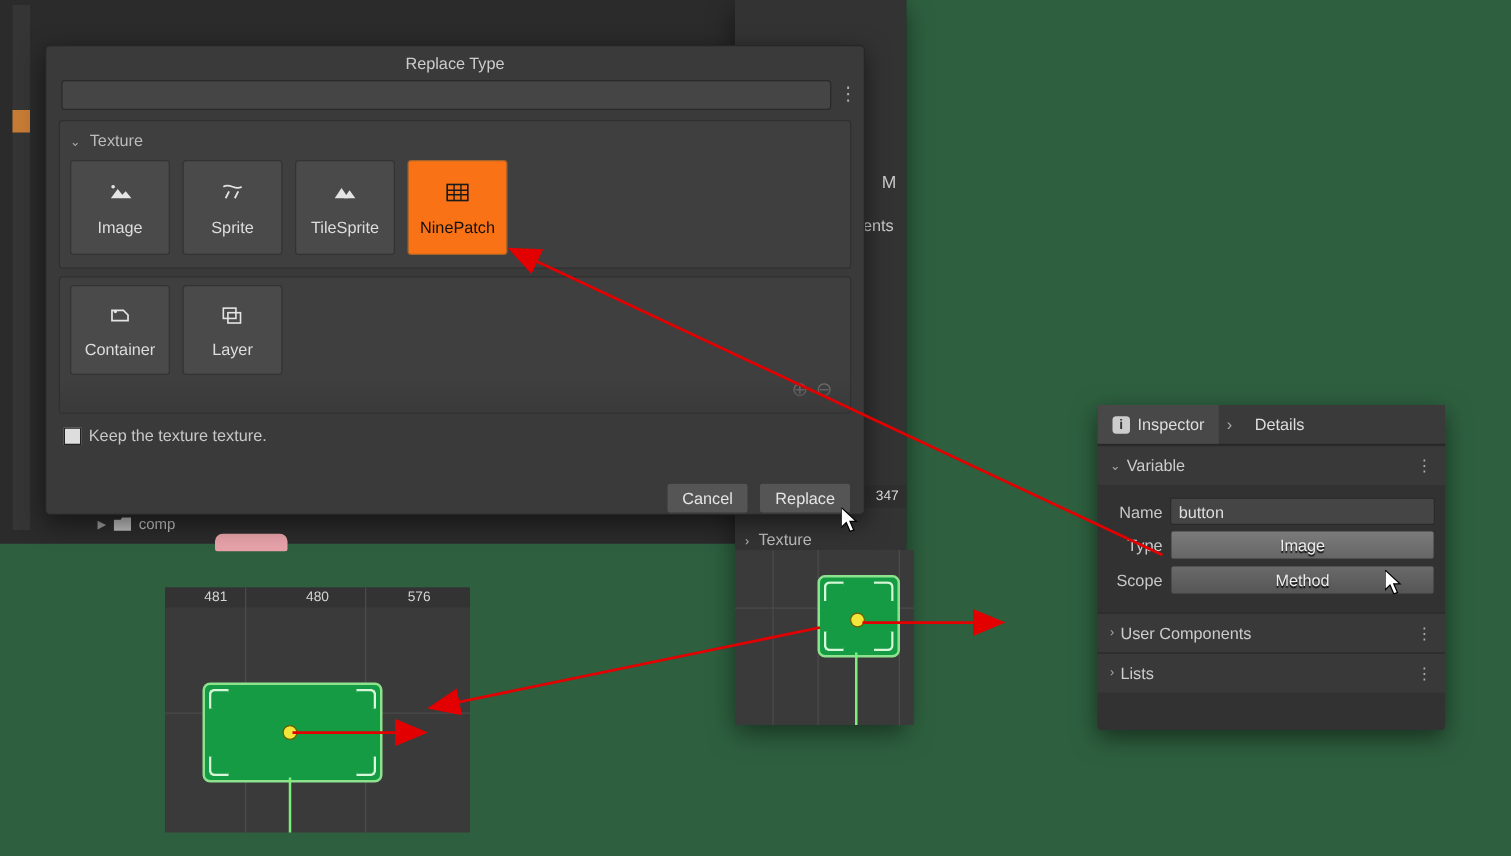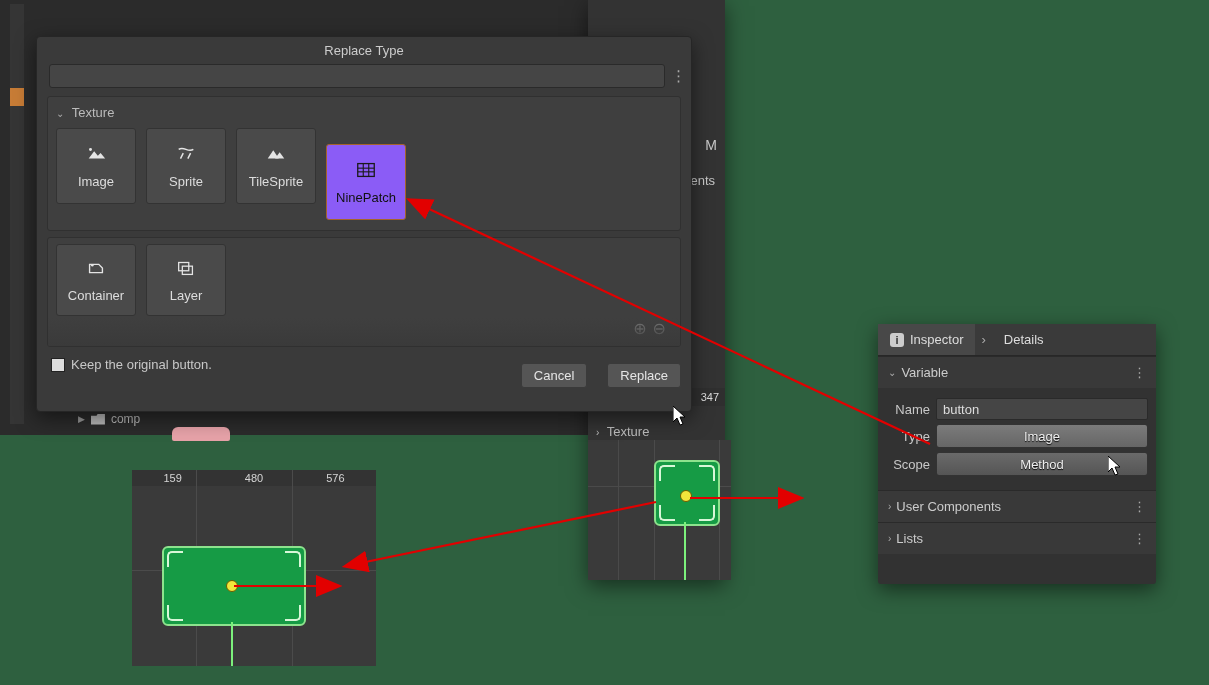--- a/index.html
+++ b/index.html
@@ -51,32 +51,32 @@
   .section { margin: 0 10px 6px; background:#3f3f3f; border:1px solid #303030; border-radius:3px; padding:6px 8px 10px;}
   .section-header { color:#bbb; font-size:13px; padding:2px 0 8px 0;}
   .section-header .chev { font-size:10px; margin-right:4px; color:#aaa;}
   .type-grid { display:flex; gap:10px; flex-wrap:wrap;}
   .type-card {
     width: 78px; height: 74px;
     background:#4a4a4a; border:1px solid #333; border-radius:3px;
     display:flex; flex-direction:column; align-items:center; justify-content:center; gap:10px;
     color:#ddd; font-size:13px;
   }
-  .type-card.selected { background:#8b5cf6; border-color:#a5632a; color:#111;margin-top:16px;}
+  .type-card.selected { background:#f97316; border-color:#a5632a; color:#111;}
   .type-card .ico { height:20px; display:flex; align-items:center; justify-content:center;}
   .type-card .lbl { font-size:13px;}
 
   .section.grouping { position:relative; padding-bottom:6px; }
   .section.grouping .type-grid .type-card { height:70px;}
   .section.grouping .fade { position:absolute; left:0; right:0; bottom:0; height:28px; background:linear-gradient(to bottom, rgba(63,63,63,0), #3a3a3a);}
   .section.grouping .pm { position:absolute; right:14px; bottom:8px; color:#777; font-size:16px; display:flex; gap:6px;}
 
   #dialog .keep-row { display:flex; align-items:center; gap:6px; padding: 4px 14px 0;}
   #dialog .keep-row .chk { width:12px; height:12px; background:#ddd; border:1px solid #222;}
-  #dialog .btn-row { position:absolute; right:10px; bottom:23px; display:flex; gap:20px;margin-top:44px;}
+  #dialog .btn-row { position:absolute; right:10px; bottom:0; display:flex; gap:8px;margin-top:44px;}
   .btn { background:#555; color:#e5e5e5; border:1px solid #3a3a3a; border-radius:3px; padding:4px 12px; font-size:13px;}
 
   
   #mid-panel { left:588px; top:0; width:137px; height:580px; background:#333; border-radius:0;}
   #mid-panel .hdr { display:flex; align-items:center; padding:10px 8px 6px; color:#bbb; font-size:13px;}
   #mid-panel .hdr .chev{font-size:10px;margin-right:4px;}
   #mid-panel .row { color:#c9c9c9; font-size:13px; padding:10px 8px 10px 8px; position:relative;}
   #mid-panel .row.ments { text-align:right; padding-right:10px;}
   #mid-panel .ruler { position:absolute; left:0; right:0; top:388px; height:18px; display:flex; justify-content:space-between; padding:0 6px; color:#ddd; font-size:11px; background:#2f2f2f; align-items:center;}
   #mid-panel .tex-hdr { position:absolute; left:0; right:0; top:418px; padding:6px 8px; color:#bbb;}
@@ -250,21 +250,21 @@
     </div>
     <div class="pm">
         <span>⊕</span>
         <span>⊖</span>
       </div>
     <div class="fade"></div>
   </div>
 
   <div class="keep-row">
     <div class="chk"></div>
-    <span>Keep the original button.</span>
+    <span>Keep the texture texture.</span>
   </div>
 
   <div class="btn-row">
     <div class="btn">Cancel</div>
     <div class="btn">Replace</div>
   </div>
 </div>
 
 <div id="inspector" class="panel">
   <div class="tabbar">
@@ -338,21 +338,21 @@
       <div class="corner tr"></div>
       <div class="corner bl"></div>
       <div class="corner br"></div>
   </div>
   <div class="anchor-dot" style="left:62px;top:56px;"></div>
   <div class="stem" style="left:60px;top:82px;height:58px;"></div>
 </div>
 
 <div id="snipA" class="canvas-snip">
   <div class="ruler">
-    <span>159</span>
+    <span>481</span>
     <span>480</span>
     <span>576</span>
   </div>
   <div class="gv" style="left:64px;"></div>
     <div class="gv" style="left:160px;"></div>
   <div class="gh" style="top:100px;"></div>
   <div class="green-box" style="left:30px;top:76px;width:140px;height:76px;">
     <div class="corner tl"></div>
       <div class="corner tr"></div>
       <div class="corner bl"></div>

